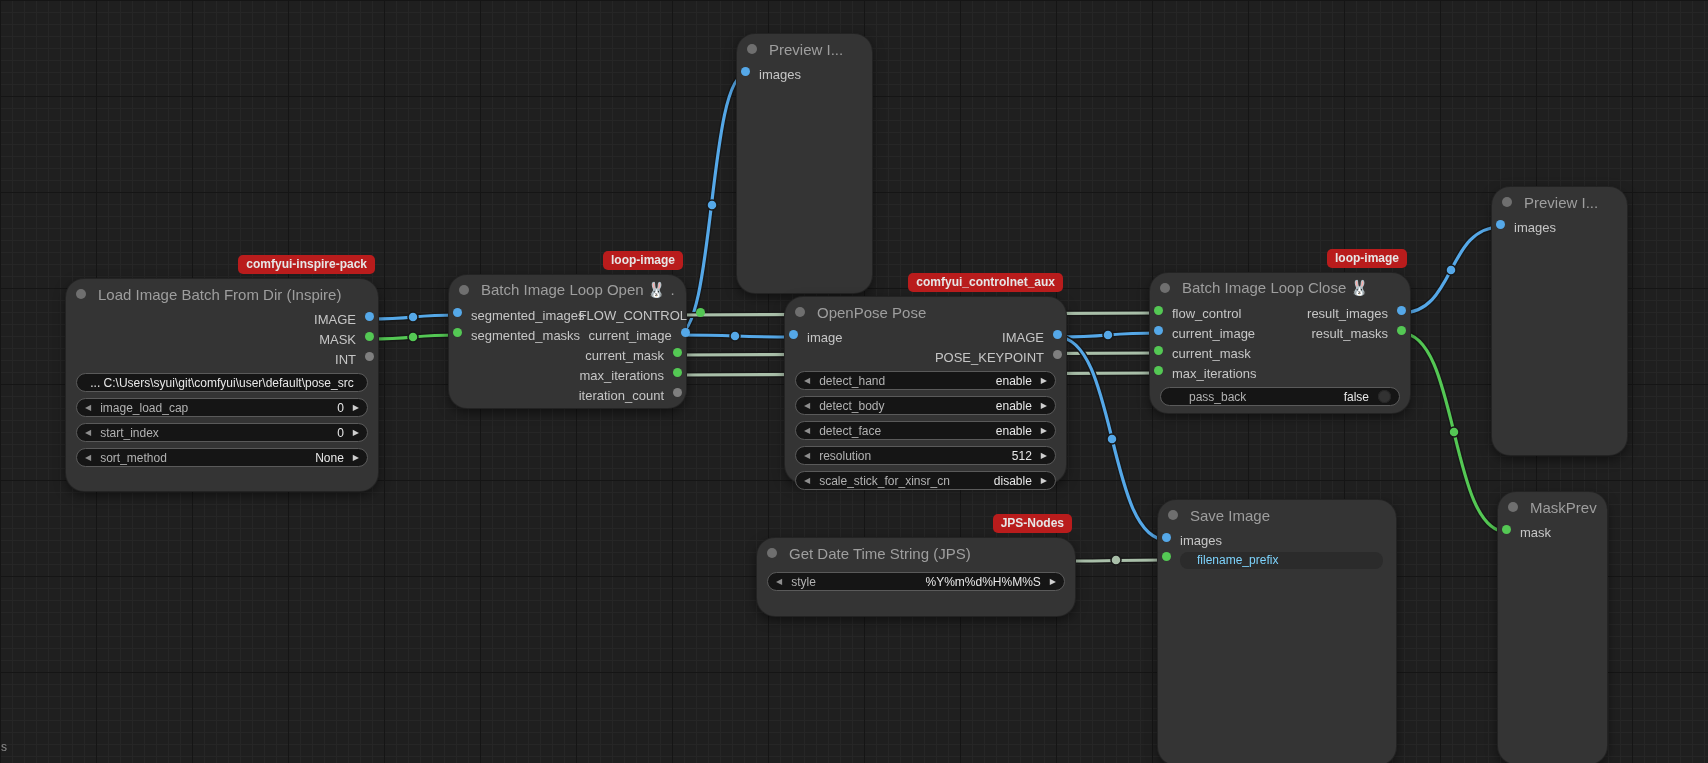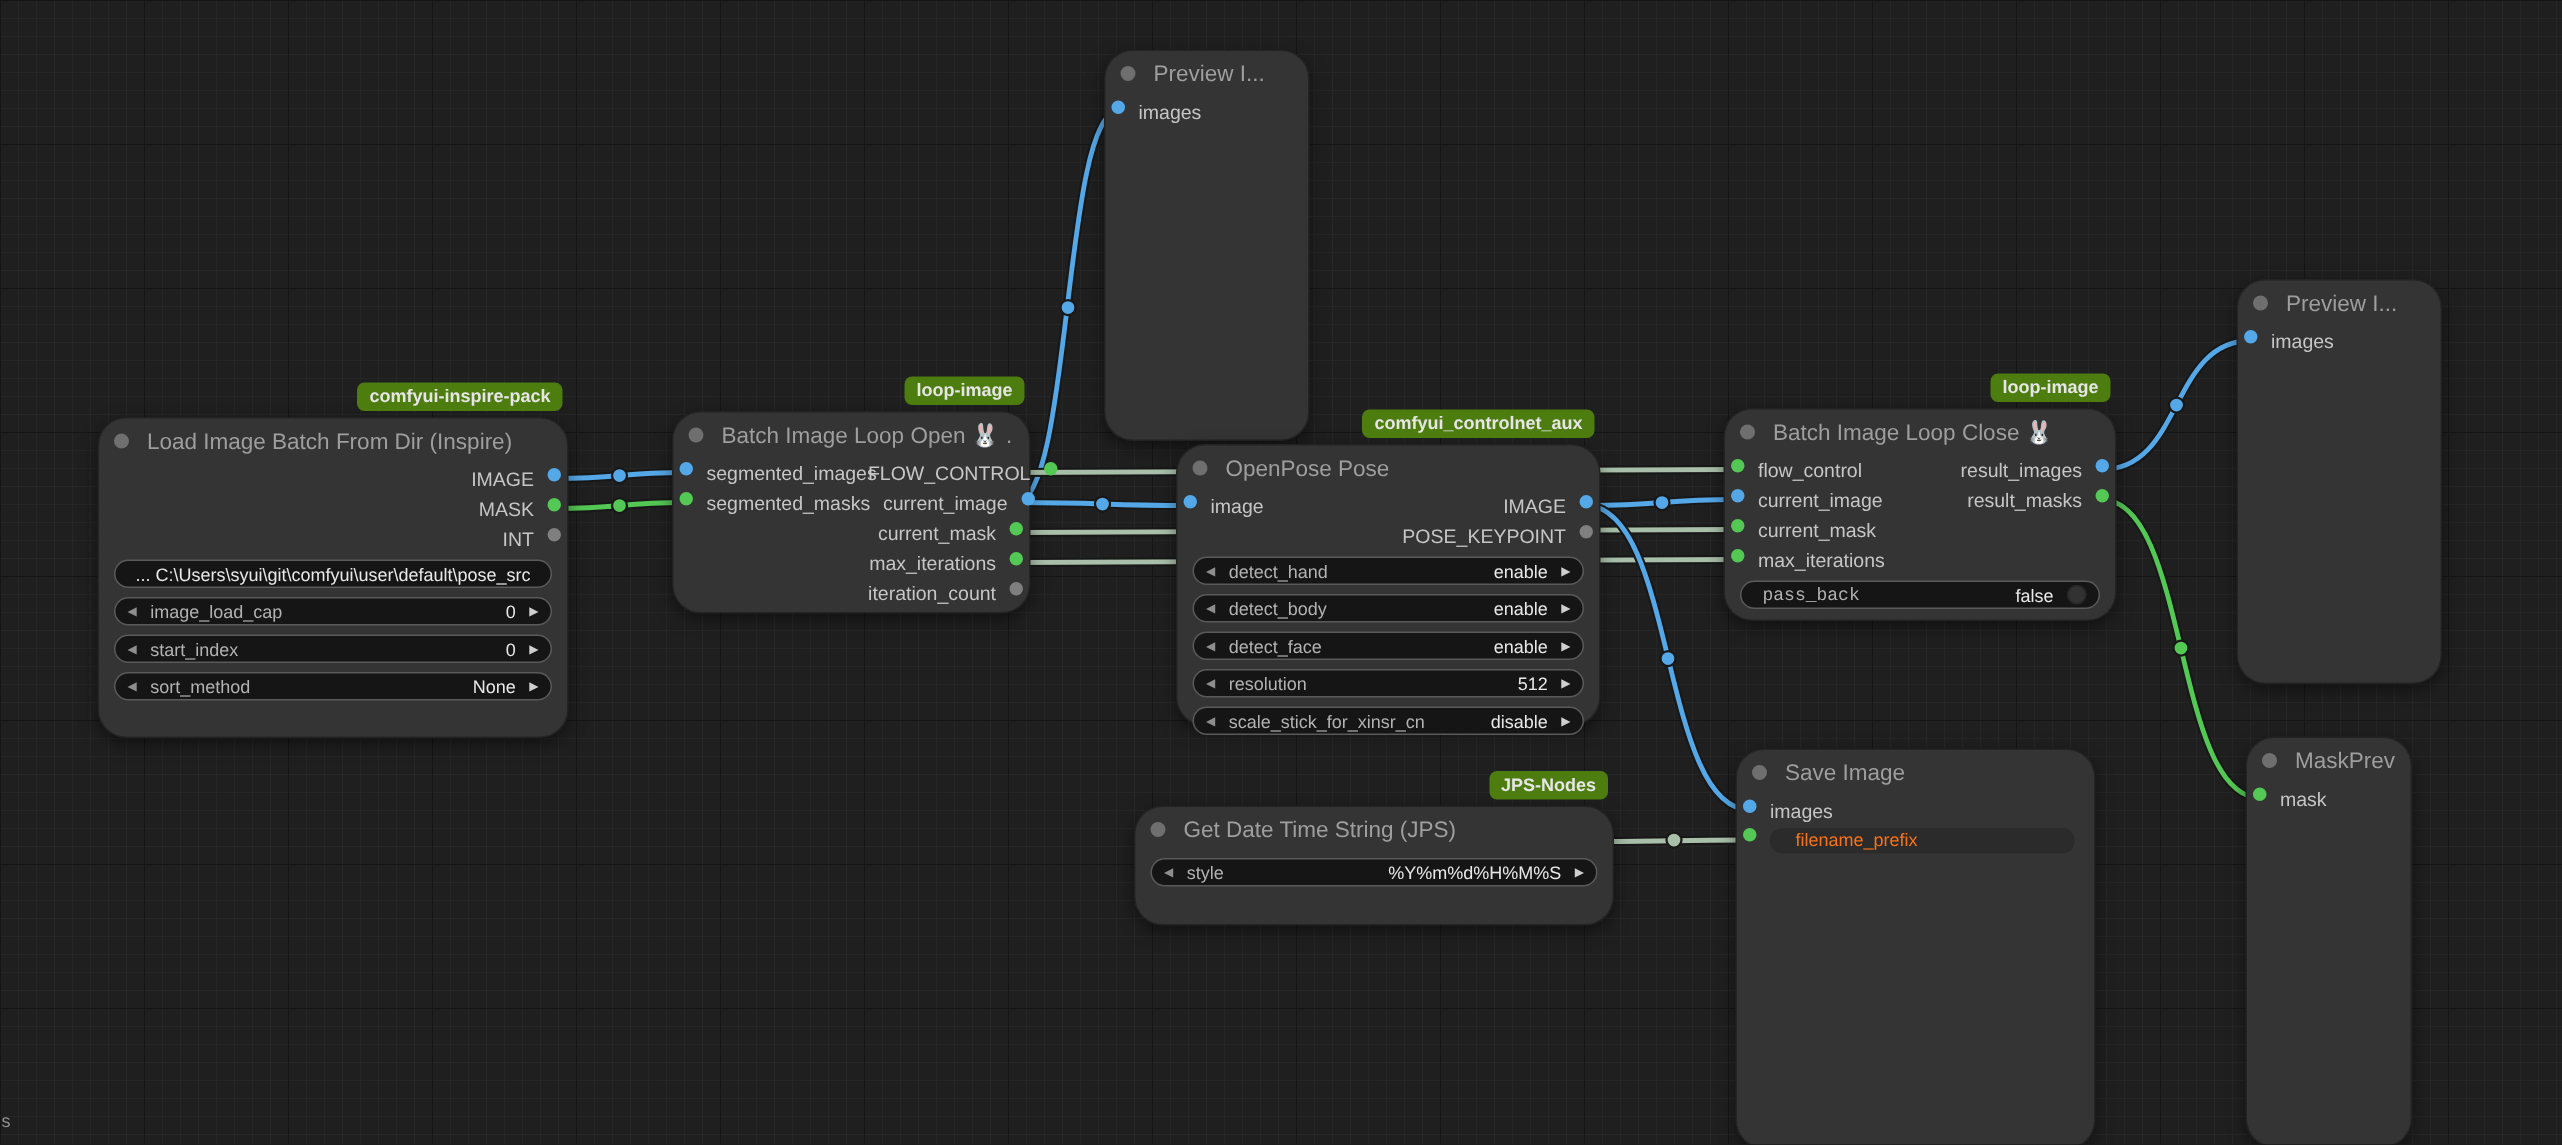--- a/index.html
+++ b/index.html
@@ -12,44 +12,44 @@
       linear-gradient(#262626 1px, transparent 1px),
       linear-gradient(90deg,#262626 1px, transparent 1px);
     background-size:96px 96px,96px 96px,12px 12px,12px 12px;}
   #wires{position:absolute;left:0;top:0;z-index:1;}
   .wire-under{fill:none;stroke:#181818;stroke-width:6;stroke-linecap:round;}
   .wire{fill:none;stroke-width:3.2;stroke-linecap:round;}
   .wiredot{stroke:#181818;stroke-width:1.5;}
   #nodes{position:absolute;left:0;top:0;width:100%;height:100%;z-index:2;}
   .node{position:absolute;background:#343434;border-radius:18px;
     box-shadow:0 0 0 1px #232323, 0 4px 12px rgba(0,0,0,.5);}
-  .badge{position:absolute;top:-24px;right:3px;background:#4d7c0f;color:#e6e6e6;
+  .badge{position:absolute;top:-24px;right:3px;background:#b91c1c;color:#e6e6e6;
     font-size:12px;font-weight:bold;line-height:19px;padding:0 8px;border-radius:5px;
     white-space:nowrap;}
   .nhead{height:30px;display:flex;align-items:center;padding:0 10px;overflow:hidden;}
   .ndot{width:10px;height:10px;border-radius:50%;background:#6f6f6f;margin-right:12px;flex:none;}
   .ntitle{color:#9e9e9e;font-size:15px;white-space:nowrap;overflow:hidden;}
   .srow{height:20px;display:flex;align-items:center;justify-content:space-between;padding:0 4px;}
   .sleft,.sright{display:flex;align-items:flex-start;min-width:0;}
   .sleft.haspill{flex:1;}
   .pdot{width:9px;height:9px;border-radius:50%;flex:none;}
   .plabel{color:#c6c6c6;font-size:13px;margin:0 9px;white-space:nowrap;}
   .inpill{flex:1;margin:0 9px 0 9px;background:#2b2b2b;border-radius:8px;height:17px;
-    line-height:17px;color:#f97316;font-size:12px;padding-left:17px;white-space:nowrap;overflow:hidden;}
+    line-height:17px;color:#7dd3fc;font-size:12px;padding-left:17px;white-space:nowrap;overflow:hidden;}
   .widgets{padding:4px 10px 0;}
   .widget{height:17px;margin-bottom:6px;background:#151515;border:1px solid #5a5a5a;
     border-radius:10px;display:flex;align-items:center;padding:0 8px;font-size:12px;
     overflow:hidden;white-space:nowrap;}
   .arr{font-size:8px;flex:none;line-height:17px;}
   .arr.l{color:#8e8e8e;}
   .arr.r{color:#cfcfcf;}
   .wlabel{margin-left:9px;color:#b2b2b2;}
   .flex{flex:1;min-width:8px;}
   .wvalue{margin-right:9px;color:#e8e8e8;}
-  .widget.toggle .wlabel{margin-left:6px;font-family:Liberation Mono, monospace;}
+  .widget.toggle .wlabel{margin-left:20px;}
   .knob{width:13px;height:13px;border-radius:50%;background:#323232;
     box-shadow:inset 0 0 0 1px #262626;flex:none;}
   .widget.text{justify-content:center;}
   .wvalue.center{margin:0;overflow:hidden;text-overflow:ellipsis;}
   #corner-text{position:absolute;left:1px;top:740px;color:#8f8f8f;font-size:12px;z-index:3;}
 </style>
 </head>
 <body>
 
 <div id="canvas">

